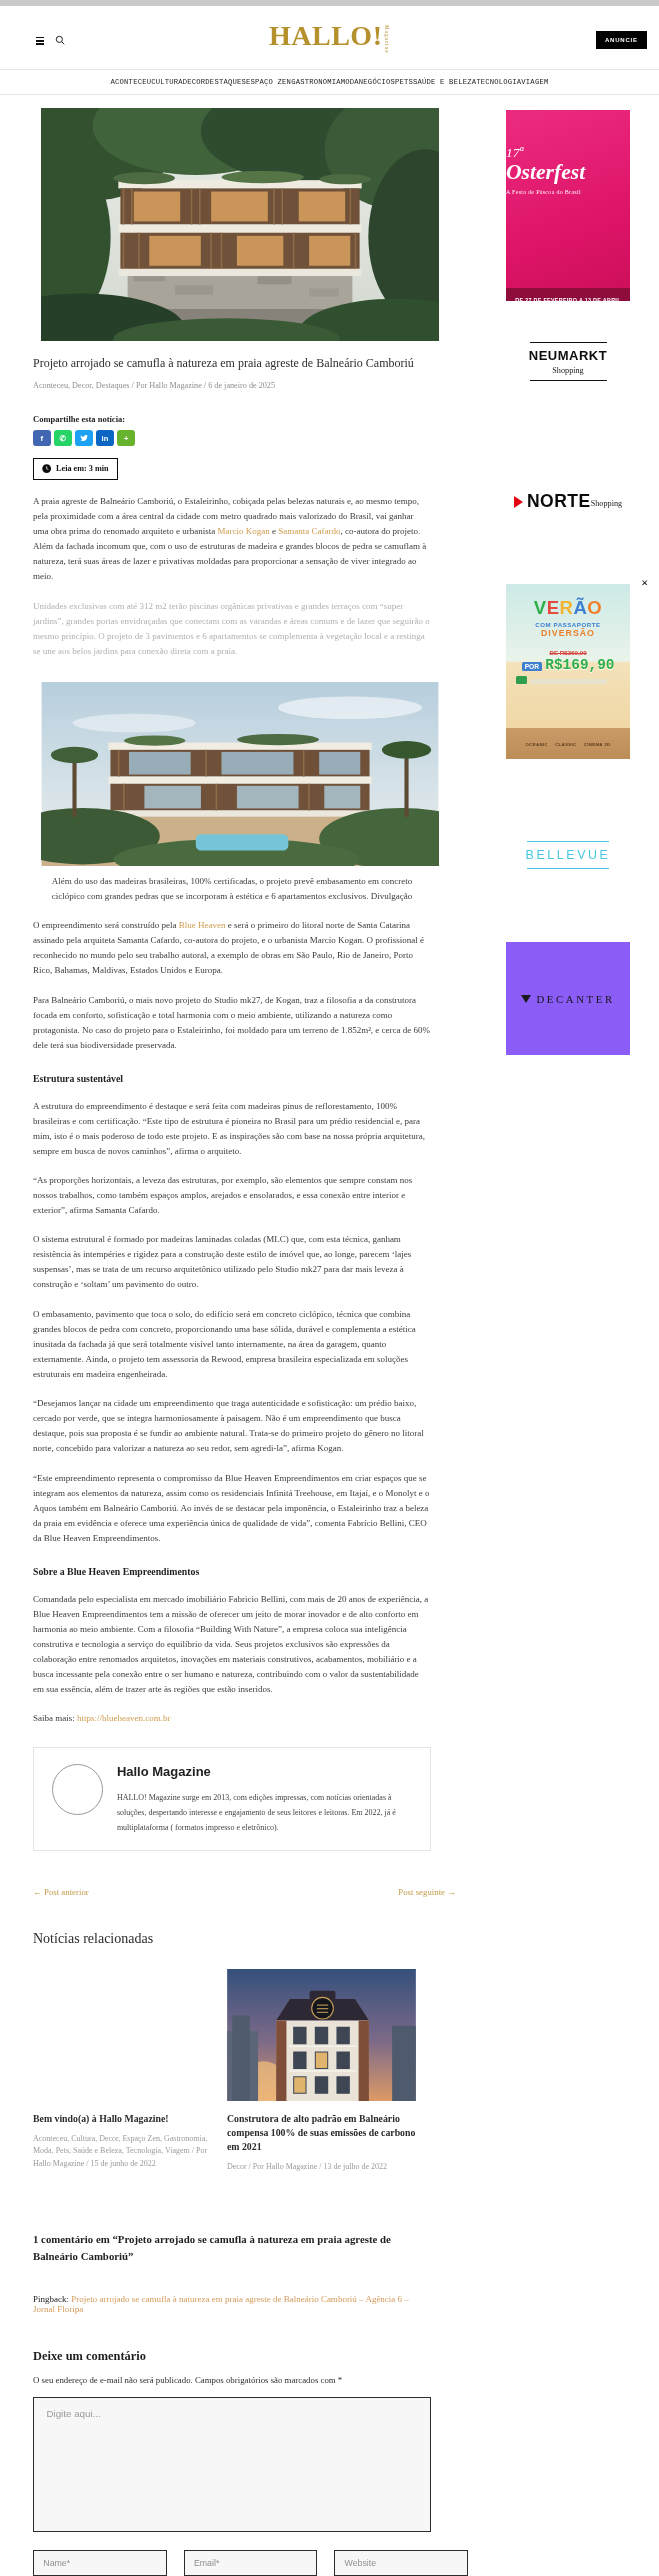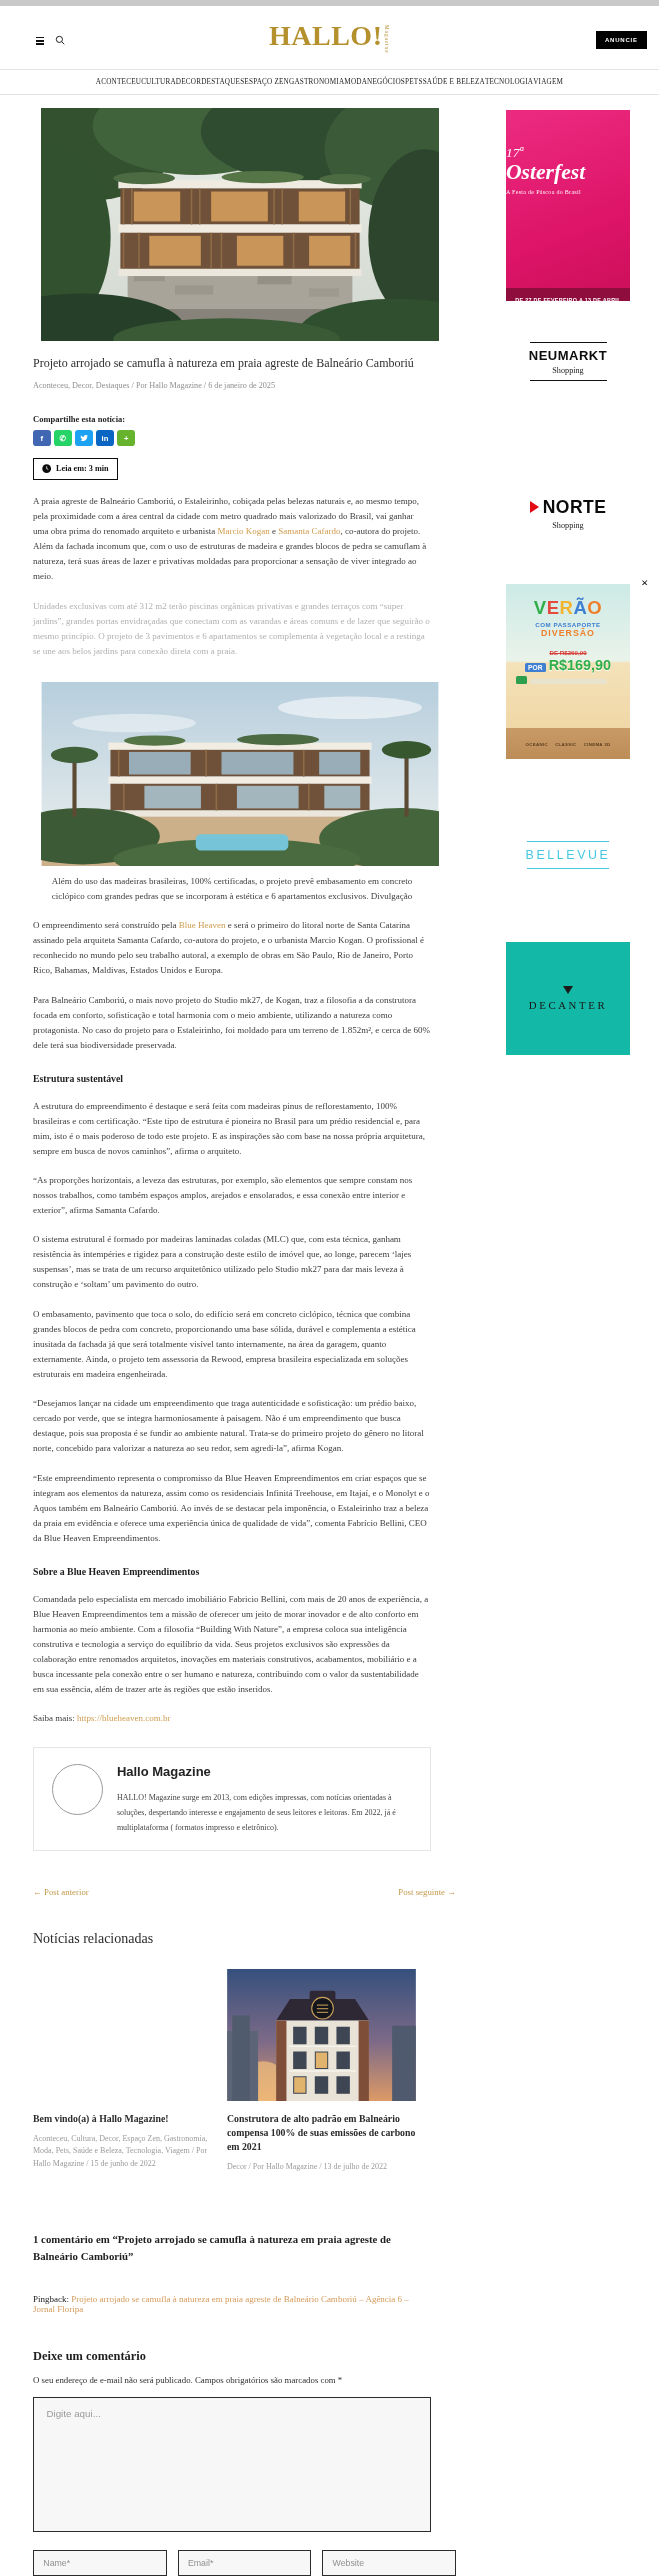--- a/index.html
+++ b/index.html
@@ -9,21 +9,21 @@
   
   .topstrip{position:absolute;left:0;top:0;width:659px;height:6.2px;background:#c9c9c9;}
   .siteheader{position:absolute;left:0;top:6.2px;width:659px;height:63px;background:#fff;}
   .menu-btn{position:absolute;left:36px;top:31px;width:10.3px;height:8.2px;cursor:pointer;}
   .menu-btn span{display:block;width:8.2px;height:1.3px;background:#111;margin-bottom:1.8px;}
   .search-btn{position:absolute;left:55px;top:29px;cursor:pointer;}
   .logo{position:absolute;left:50%;top:15.5px;transform:translateX(-50%);display:flex;align-items:flex-start;cursor:pointer;}
   .logo-main{font-family:"Liberation Serif",serif;font-weight:700;font-size:28px;line-height:28px;color:#b5912e;letter-spacing:0.5px;}
   .logo-sub{writing-mode:vertical-rl;font-size:5.2px;letter-spacing:1px;color:#b5912e;margin-left:1.5px;margin-top:3.1px;}
   .anuncie{position:absolute;right:12.4px;top:25px;background:#000;color:#fff;font-family:"Liberation Sans",sans-serif;font-size:6px;font-weight:700;letter-spacing:0.8px;padding:5.7px 8.8px;border:none;cursor:pointer;}
-  .mainnav{position:absolute;left:0;top:69px;width:659px;height:24px;border-top:0.5px solid #e3e3e3;border-bottom:0.5px solid #e3e3e3;display:flex;align-items:center;justify-content:center;}
+  .mainnav{position:absolute;left:0;top:69px;width:659px;height:24px;border-top:0.5px solid #e3e3e3;border-bottom:0.5px solid #e3e3e3;display:flex;align-items:center;justify-content:center;font-family:Liberation Mono, monospace;}
   .mainnav a{font-size:7.2px;letter-spacing:0.2px;color:#1c1c1c;text-decoration:none;cursor:pointer;white-space:nowrap;}
 
   
   .main{position:absolute;left:33px;top:100px;width:398px;}
   figure{margin:8px;}
   .hero,.fig2{display:block;}
   h1.title{font-size:12px;line-height:18.5px;font-weight:500;color:#2e2e2e;margin:13.4px 0 0;}
   .meta{margin-top:8.2px;font-size:8.2px;color:#8f8f8f;}
   .share-label{margin-top:24px;font-size:8.5px;font-weight:700;color:#1f1f1f;}
   .share-row{display:flex;gap:3.6px;margin-top:6.2px;}
@@ -53,59 +53,59 @@
   .card-meta{margin-top:6.7px;font-size:8px;line-height:12.4px;color:#9b9b9b;}
 
   .comments-h{font-size:10.8px;line-height:16.5px;font-weight:700;color:#1f1f1f;margin-top:58px;}
   .pingback{margin-top:30px;font-size:9px;color:#222;}
   .pingback .link-tan{color:#d49a5a;cursor:pointer;}
 
   .form-h{font-size:12.4px;font-weight:700;color:#1f1f1f;margin-top:35px;}
   .form-note{margin-top:7.2px;font-size:8.8px;color:#2e2e2e;}
   textarea.comment{margin-top:12.4px;width:398px;height:135px;background:#f7f7f7;border:0.5px solid #2c2c2c;box-sizing:border-box;padding:10.3px 12.4px;font-family:"Liberation Sans",sans-serif;font-size:9.8px;color:#555;resize:none;}
   textarea.comment::placeholder{color:#9a9a9a;}
-  .inputs{display:flex;gap:11px;margin-top:15.5px;}
+  .inputs{display:flex;gap:17px;margin-top:15.5px;}
   .inputs input{flex:1;height:26px;background:#f7f7f7;border:0.5px solid #2c2c2c;box-sizing:border-box;padding:0 9.3px;font-family:"Liberation Sans",sans-serif;font-size:8.8px;color:#444;}
   .inputs input::placeholder{color:#8f8f8f;}
   .save-row{margin-top:18.5px;display:flex;align-items:center;gap:5.7px;font-size:8.8px;color:#2e2e2e;}
   .save-row input{width:7.7px;height:7.7px;margin:0;}
 
   
   .sidebar{position:absolute;left:506px;top:100px;width:124px;}
   .ad{position:absolute;left:0;width:124px;overflow:hidden;cursor:pointer;}
   .ad-osterfest{top:0;height:201px;background:linear-gradient(160deg,#ec2b80 0%,#dd1468 60%,#c90e57 100%);color:#fff;text-align:left;margin-top:10px;}
   .ost-ed{font-style:italic;font-size:13.4px;margin-top:35px;}
   .ost-title{font-style:italic;font-weight:700;font-size:21.6px;line-height:23px;}
   .ost-sub{font-size:6px;letter-spacing:0.3px;margin-top:5.2px;opacity:.95;}
   .ost-band{position:absolute;left:0;bottom:0;width:124px;height:23px;background:#8f0d3c;display:flex;align-items:center;justify-content:center;font-family:"Liberation Sans",sans-serif;font-size:5.4px;font-weight:700;letter-spacing:0.3px;}
   .ad-neumarkt{top:201px;height:121px;background:#fff;display:flex;flex-direction:column;align-items:center;justify-content:center;}
   .nm-line{width:77px;height:1px;background:#111;}
   .nm-title{font-family:"Liberation Sans",sans-serif;font-weight:700;font-size:13px;letter-spacing:0.5px;color:#0d0d0d;margin:5.2px 0 3.1px;}
   .nm-sub{font-size:8.2px;color:#222;margin-bottom:5.2px;}
-  .ad-norte{top:353px;height:121px;background:#fff;display:flex;flex-direction:column;align-items:center;justify-content:center;}
+  .ad-norte{top:341px;height:121px;background:#fff;display:flex;flex-direction:row;align-items:center;justify-content:center;}
   .norte-row{display:flex;align-items:center;gap:4.1px;}
   .norte-arrow{width:0;height:0;border-top:6.7px solid transparent;border-bottom:6.7px solid transparent;border-left:9.3px solid #e30613;}
   .norte-title{font-family:"Liberation Sans",sans-serif;font-weight:700;font-size:17.5px;letter-spacing:0.5px;color:#0b0b0b;}
   .norte-sub{font-size:8.2px;color:#222;margin-top:3.1px;}
   .ad-verao{top:484px;height:175px;background:linear-gradient(#cdeae6 0%,#e9f3ea 44%,#f4e2ba 45%,#f0d7a6 82%,#c89a66 82.5%,#bd8d58 100%);text-align:center;}
   .verao-title{margin-top:13px;font-family:"Liberation Sans",sans-serif;font-weight:800;font-size:18.5px;letter-spacing:0.5px;}
   .verao-l2{font-family:"Liberation Sans",sans-serif;font-weight:700;font-size:6.2px;color:#3f7fd1;margin-top:2.1px;letter-spacing:0.5px;}
   .verao-l3{font-family:"Liberation Sans",sans-serif;font-weight:800;font-size:8.8px;color:#ef7f2a;letter-spacing:1px;}
   .verao-from{margin-top:11.3px;font-family:"Liberation Sans",sans-serif;font-size:6.2px;font-weight:700;color:#d8403a;text-decoration:line-through;}
   .verao-prices{display:flex;align-items:baseline;justify-content:center;gap:3.1px;margin-top:1px;}
   .verao-por{font-family:"Liberation Sans",sans-serif;font-size:6.7px;font-weight:700;color:#fff;background:#3f7fd1;padding:1px 3.1px;border-radius:1.5px;}
-  .verao-price{font-family:Liberation Sans, sans-serif;font-size:14.4px;font-weight:800;color:#2fae4a;text-shadow:0 0.5px 0 #fff;}
+  .verao-price{font-family:Liberation Mono, monospace;font-size:14.4px;font-weight:800;color:#2fae4a;text-shadow:0 0.5px 0 #fff;}
   .verao-bus{margin:5.2px auto 0;width:77px;height:5.2px;background:#e7e3cf;border-radius:2.6px;position:relative;}
   .verao-bus:before{content:"";position:absolute;left:-13.4px;top:-2.6px;width:11.3px;height:8.2px;background:#2e9e4f;border-radius:1.5px;}
   .verao-logos{position:absolute;left:0;bottom:0;width:124px;height:30px;display:flex;align-items:center;justify-content:center;gap:7.2px;}
   .verao-logos span{font-family:"Liberation Sans",sans-serif;font-size:4.4px;font-weight:700;color:#5d3d1e;letter-spacing:0.3px;}
   .ad-bellevue{top:698px;height:113px;background:#fff;display:flex;flex-direction:column;align-items:center;justify-content:center;gap:6.2px;}
   .bv-line{width:82px;height:0.5px;background:#45c8e0;}
   .bv-title{font-family:"Liberation Sans",sans-serif;font-size:12.4px;letter-spacing:2.6px;color:#45c8e0;font-weight:400;}
-  .ad-decanter{top:842px;height:113px;background:#14b8a6;display:flex;flex-direction:column;align-items:center;justify-content:center;gap:5.2px;}
+  .ad-decanter{top:842px;height:113px;background:#8b5cf6;display:flex;flex-direction:row;align-items:center;justify-content:center;gap:5.2px;}
   .dec-mark{width:0;height:0;border-left:5.7px solid transparent;border-right:5.7px solid transparent;border-top:8.2px solid #1a1a1a;}
   .dec-title{font-family:"Liberation Serif",serif;font-size:10.8px;letter-spacing:2.6px;color:#161616;}
 
   
   .cookie{position:absolute;left:184px;top:578px;width:336px;background:rgba(255,255,255,.96);box-shadow:0 3.1px 14.4px rgba(0,0,0,.16);padding:8.2px 9.3px 6.2px;z-index:6;}
   .cookie-text{font-size:8.5px;line-height:13px;color:#161616;}
   .cookie-more{display:inline-block;margin-top:5.2px;font-size:7.2px;font-weight:700;letter-spacing:0.3px;color:#101010;cursor:pointer;}
   .cookie-actions{display:flex;gap:10.3px;margin-top:4.6px;}
   .ghost-btn{font-family:"Liberation Sans",sans-serif;font-size:6px;font-weight:700;letter-spacing:0.5px;color:#dcdcdc;background:none;border:none;padding:0;cursor:pointer;}
   .cookie-close{position:absolute;left:641px;top:578px;font-family:"Liberation Sans",sans-serif;font-size:8.8px;color:#111;z-index:7;cursor:pointer;}

